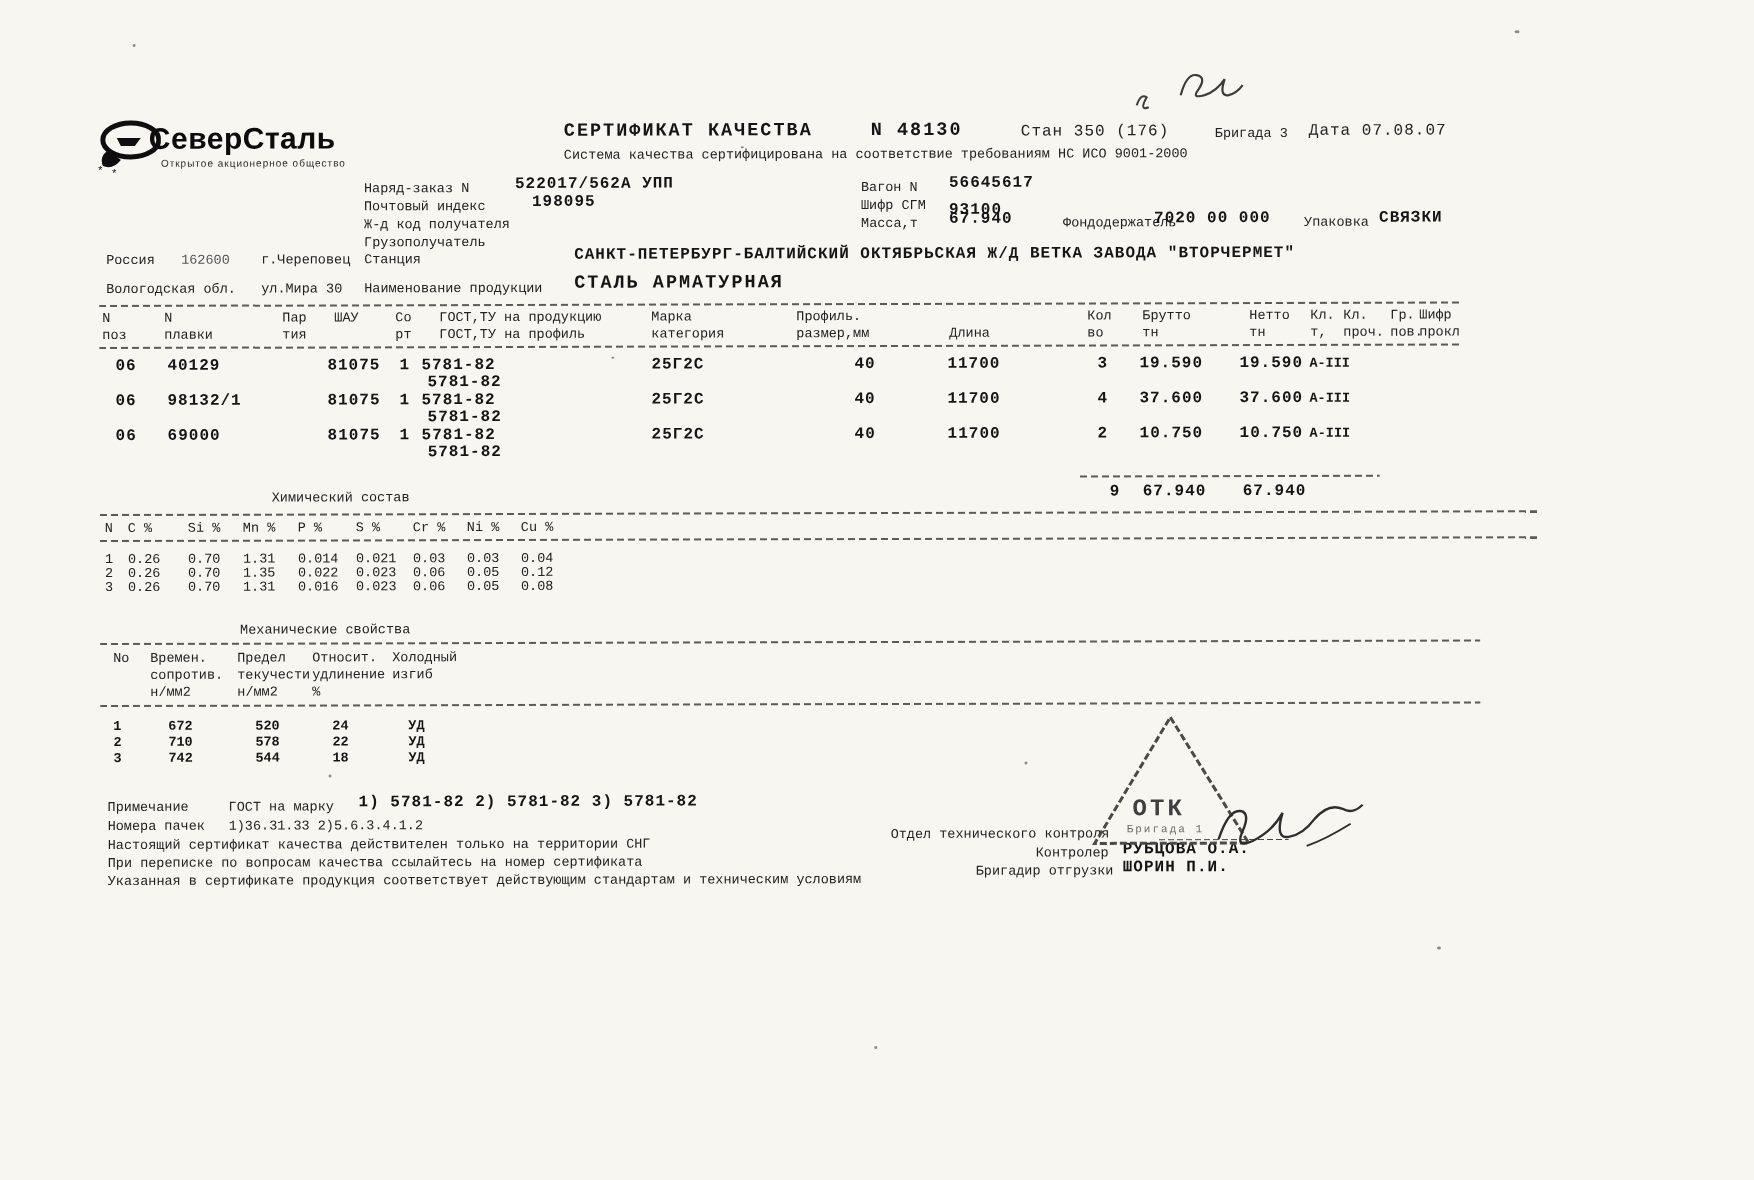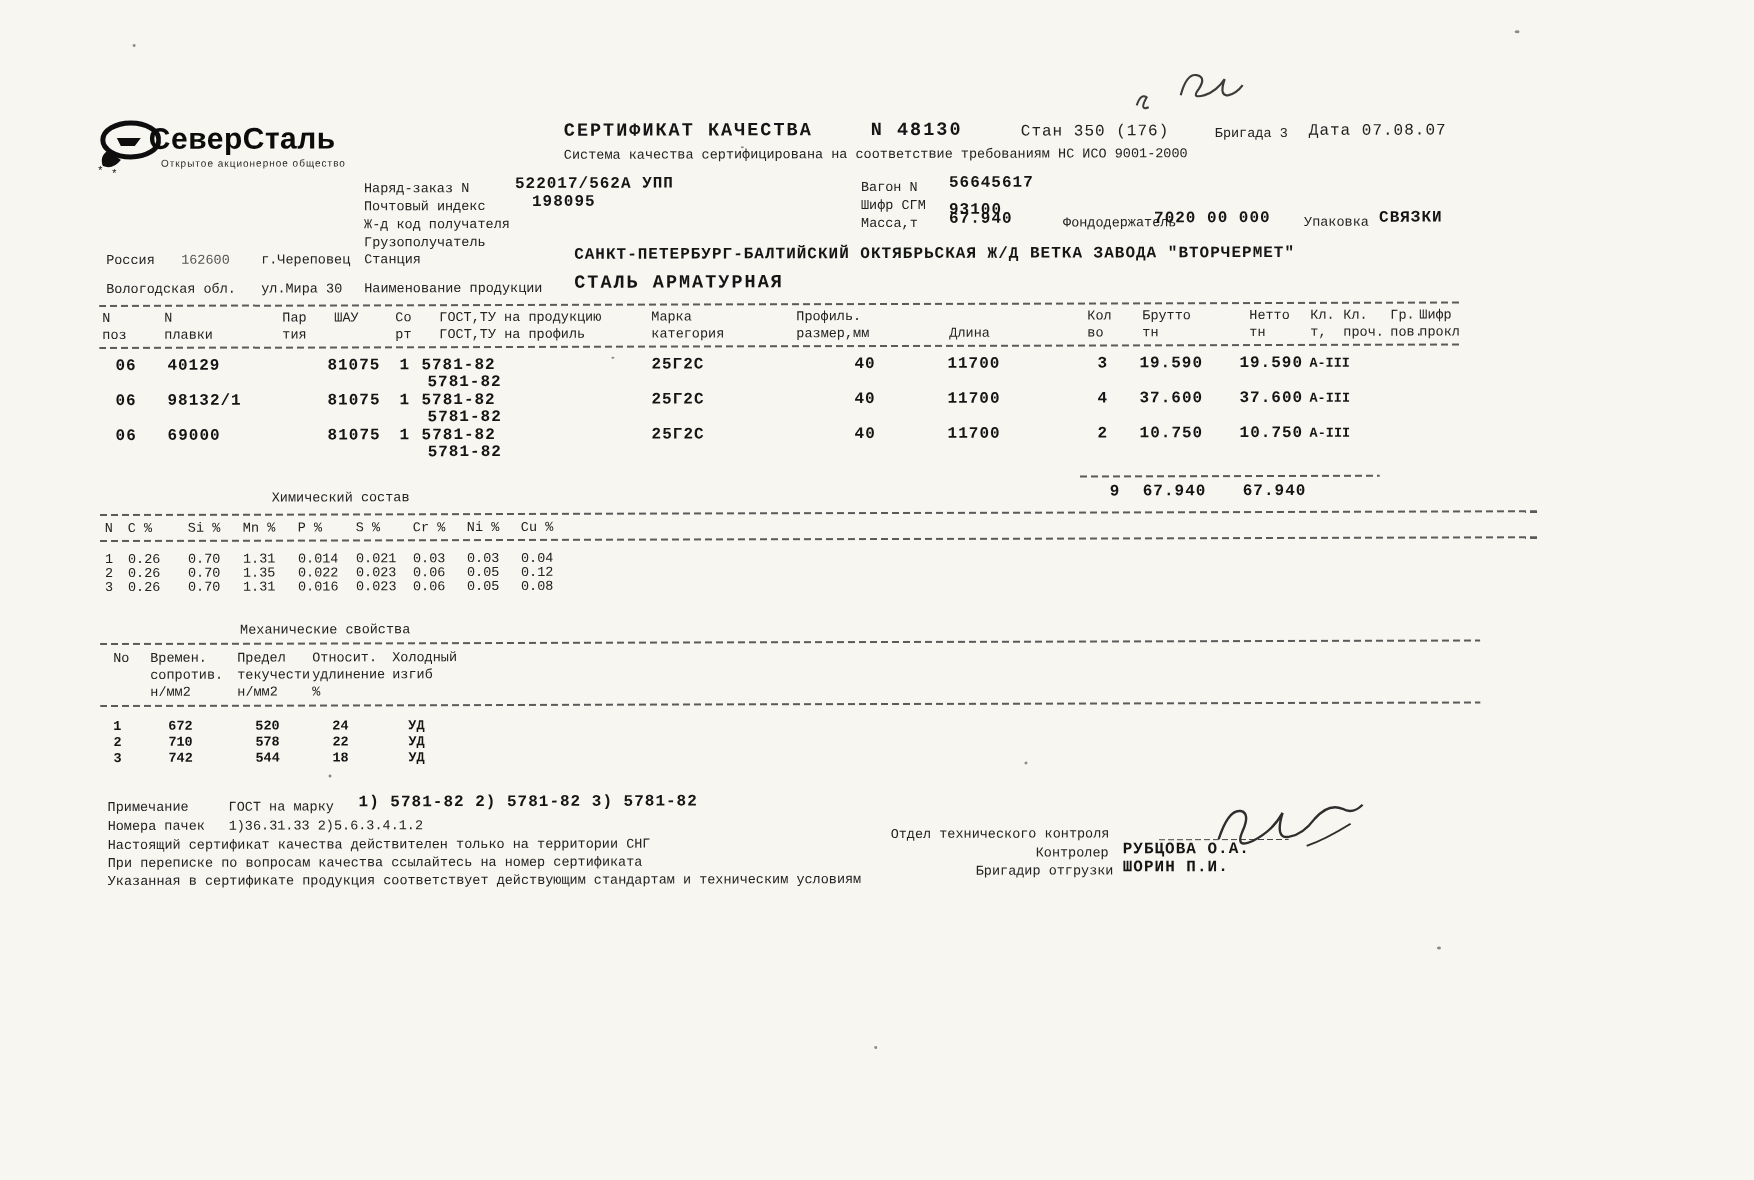--- a/index.html
+++ b/index.html
@@ -289,20 +289,27 @@
   <div class="t" style="left:107px;top:853px;">При переписке по вопросам качества ссылайтесь на номер сертификата</div>
   <div class="t" style="left:107px;top:871px;">Указанная в сертификате продукция соответствует действующим стандартам и техническим условиям</div>
 
   <div class="t" style="left:890px;top:826px;">Отдел технического контроля</div>
   <div class="hrthin" style="left:1158px;top:840px;width:130px;"></div>
   <div class="t" style="left:1035px;top:845px;">Контролер</div>
   <div class="t b big" style="left:1122px;top:842px;">РУБЦОВА О.А.</div>
   <div class="t" style="left:975px;top:863px;">Бригадир отгрузки</div>
   <div class="t b big" style="left:1122px;top:860px;">ШОРИН П.И.</div>
 
+  <div class="stamp-wrap">
+    <svg width="180" height="140" viewBox="0 0 180 140">
+      <path d="M88 6 L166 132 L12 132 Z" fill="none" stroke="#4a4a48" stroke-width="3" stroke-dasharray="7 3"></path>
+    </svg>
+    <div class="stamp-otk">ОТК</div>
+    <div class="stamp-sub">Бригада 1</div>
+  </div>
 
   <svg width="160" height="70" viewBox="0 0 160 70" style="position:absolute;left:1210px;top:795px;">
     <path d="M8 45 q10 -30 22 -28 q10 2 2 20 q-8 18 10 10 q20 -10 30 -28 q-8 26 6 24 q14 -2 26 -18 q14 -16 28 -10 q10 6 20 -4" fill="none" stroke="#2e2e2e" stroke-width="2.4"></path>
     <path d="M96 52 q18 -6 44 -22" fill="none" stroke="#2e2e2e" stroke-width="2"></path>
   </svg>
 
   <div class="speck" style="left:134px;top:42px;width:3px;height:3px;"></div>
   <div class="speck" style="left:742px;top:146px;width:3px;height:2px;"></div>
   <div class="speck" style="left:1516px;top:32px;width:5px;height:3px;"></div>
   <div class="speck" style="left:328px;top:773px;width:3px;height:3px;"></div>

